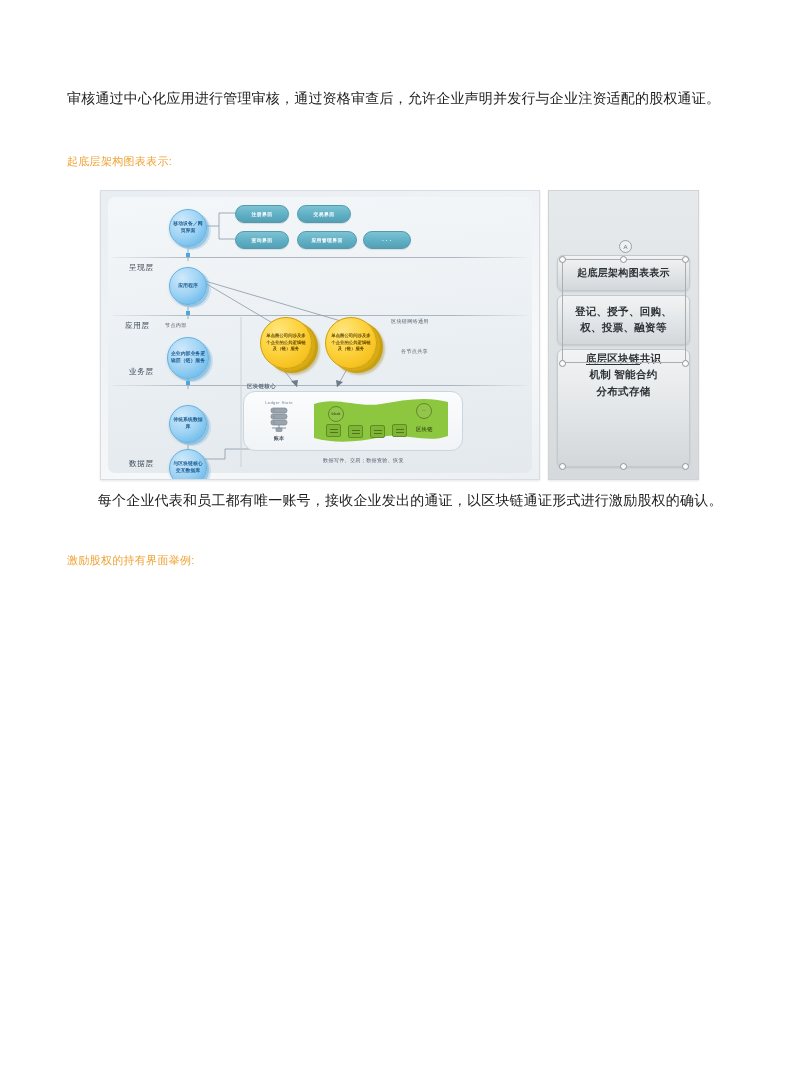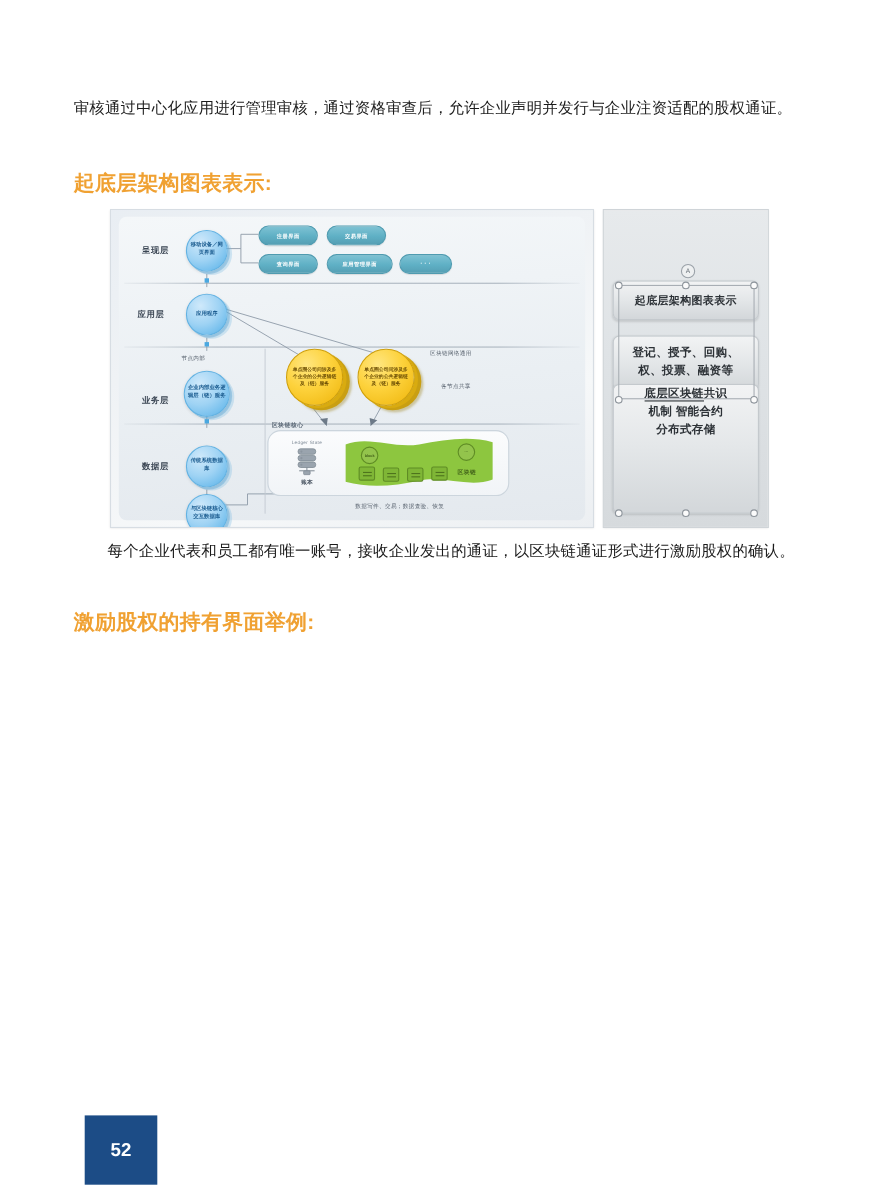--- a/index.html
+++ b/index.html
@@ -33,22 +33,22 @@
     text-align: justify;
     text-justify: inter-character;
   }
   .para-1 { top: 82px; }
   .para-2 { top: 484px; }
   .indent { display: inline-block; width: 2.2em; }
 
   .sub-head {
     position: absolute;
     left: 67px;
-    font-size: 19px;
-    font-weight: bold;
+    font-size: 11px;
+    font-weight: normal;
     letter-spacing: .3px;
     color: #f0a132;
   }
   .head-1 { top: 154px; }
   .head-2 { top: 553px; }
 
   
   .page-num-box {
     position: absolute;
     left: 77px;
@@ -97,24 +97,25 @@
   .layer-sep {
     position: absolute;
     left: 12px;
     right: 12px;
     height: 1px;
     background: linear-gradient(to right, rgba(170,180,190,.15), rgba(150,162,174,.75) 20%, rgba(150,162,174,.75) 82%, rgba(170,180,190,.1));
   }
   .layer-label {
     position: absolute;
     font-size: 7.6px;
-    font-weight: bold;
+    font-weight: normal;
     color: #3b4654;
     letter-spacing: .6px;
     white-space: nowrap;
+    margin-top: 40px;
   }
 
   
   .node {
     position: absolute;
     border-radius: 50%;
     background: radial-gradient(circle at 34% 28%, #cfe9fb 0%, #9fd3f4 48%, #6ebcec 82%, #4aa8e0 100%);
     border: 1px solid #63b2e2;
     box-shadow: 2px 2px 0 rgba(100,170,215,.45), 4px 3px 0 rgba(120,185,225,.3), 0 1px 3px rgba(0,0,0,.12);
     display: flex;
@@ -283,21 +284,21 @@
     display: flex;
     align-items: center;
     justify-content: center;
     text-align: center;
     color: #2d3237;
     font-weight: bold;
     box-sizing: border-box;
   }
   .gbox.t1 { left: 8px; top: 8px; width: 133px; height: 40px; font-size: 12px; letter-spacing: .5px; }
   .gbox.t2 { left: 8px; top: 64px; width: 133px; height: 36px; font-size: 10px; letter-spacing: .3px; }
-  .gbox.t3 { left: 8px; top: 104px; width: 133px; height: 50px; font-size: 10.5px; line-height: 1.5; letter-spacing: .3px; flex-direction: column; margin-top: 10px; }
+  .gbox.t3 { left: 8px; top: 104px; width: 133px; height: 50px; font-size: 10.5px; line-height: 1.5; letter-spacing: .3px; flex-direction: column; }
   .gbox.t4 { left: 8px; top: 158px; width: 133px; height: 118px; font-size: 10.5px; line-height: 1.55; letter-spacing: .3px; align-items: flex-start; }
   .sel-frame {
     position: absolute;
     left: 13px;
     top: 68px;
     width: 124px;
     height: 104px;
     border: 1px solid #a8aeb4;
     box-sizing: border-box;
   }
@@ -341,21 +342,21 @@
 
     <div class="arch-panel">
       <div class="inner-card"></div>
 
       <div class="layer-sep" style="top:66px"></div>
       <div class="layer-sep" style="top:124px"></div>
       <div class="layer-sep" style="top:194px"></div>
 
       <div class="layer-label" style="left:28px; top:32px">呈现层</div>
       <div class="layer-label" style="left:24px; top:90px">应用层</div>
-      <div class="layer-label" style="left:28px; top:168px">业务层</div>
+      <div class="layer-label" style="left:28px; top:136px">业务层</div>
       <div class="layer-label" style="left:28px; top:228px">数据层</div>
 
       <svg class="conn" width="438" height="288" viewBox="0 0 438 288">
         <g stroke="#8c98a6" stroke-width="0.8" fill="none">
 
           <line x1="87" y1="58" x2="87" y2="70"></line>
           <line x1="87" y1="116" x2="87" y2="128"></line>
           <line x1="87" y1="186" x2="87" y2="198"></line>
           <line x1="87" y1="254" x2="87" y2="262"></line>
 
@@ -479,15 +480,14 @@
       <div class="handle" style="left:133px; top:272px"></div>
     </div>
   </div>
 
   <div class="para para-2">
     <span class="indent"></span><span>每个企业代表和员工都有唯一账号，接收企业发出的通证，以区块链通证形式进行激励股权的确认。</span>
   </div>
 
   <div class="sub-head head-2">激励股权的持有界面举例:</div>
 
-  <div class="page-num-box">52</div>
 
 </div>
 
 </body></html>

